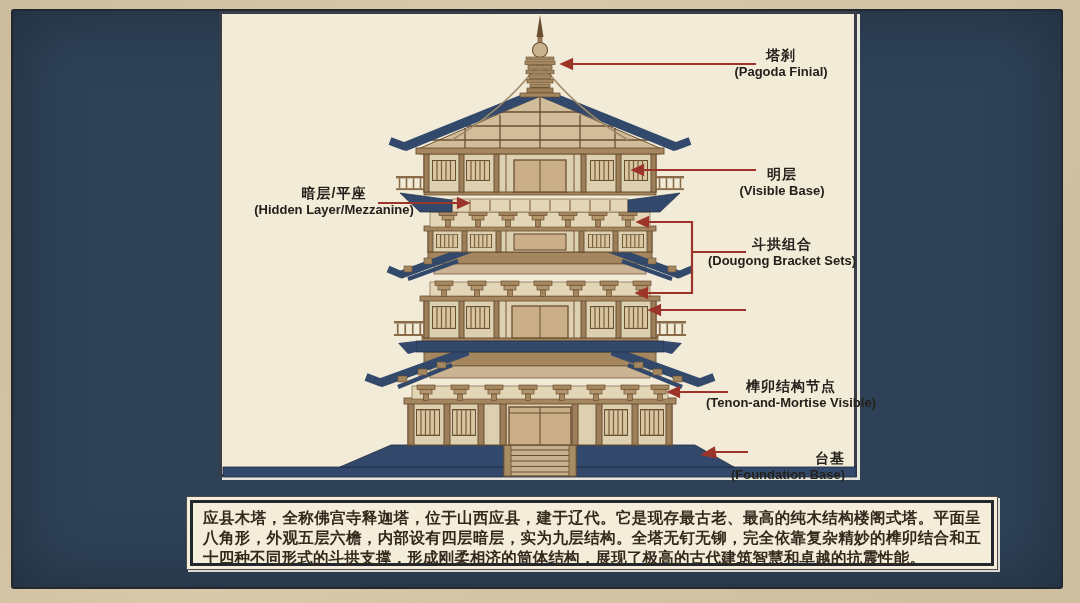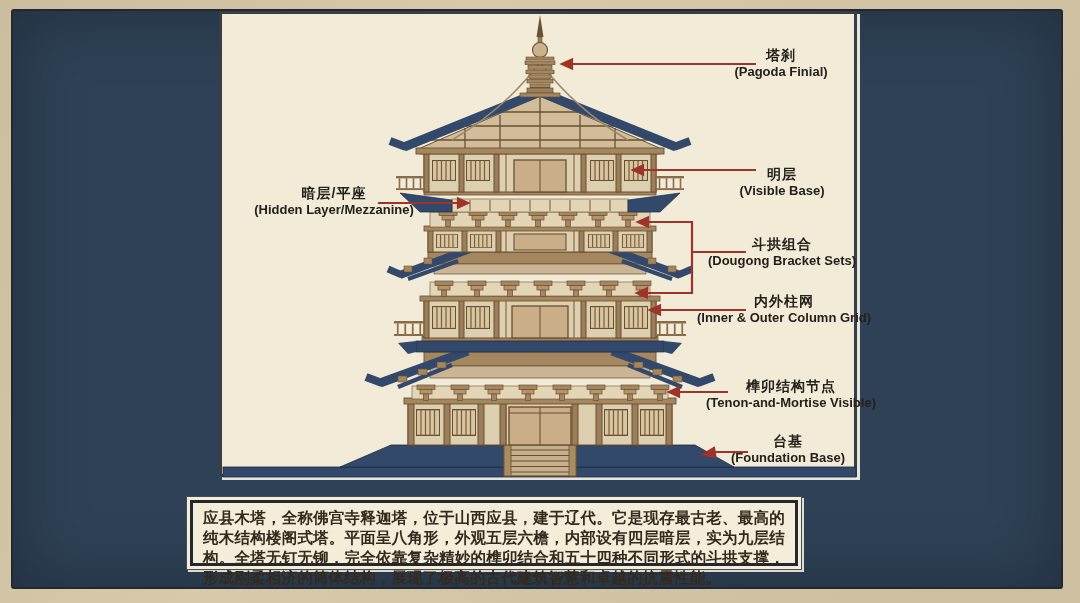--- a/index.html
+++ b/index.html
@@ -5,37 +5,37 @@
   html,body{margin:0;padding:0;background:#8b8272;}
   .page{position:relative;width:1080px;height:603px;background:#d7c9aa;
         font-family:"Liberation Sans","DejaVu Sans",sans-serif;overflow:hidden;
         background-image:linear-gradient(115deg, rgba(120,100,70,.12), rgba(255,255,255,0) 35%, rgba(120,100,70,.10) 90%);}
   .canvas{position:absolute;left:11px;top:9px;right:17px;bottom:14px;
         background:#2e4156;border:2px solid #22282f;border-radius:3px;
         box-shadow:inset 0 0 70px rgba(0,0,0,.28);}
   .panel{position:absolute;left:219px;top:11px;width:638px;height:466px;box-sizing:border-box;
         background:#f2ebd7;border:3px solid #383d47;
         box-shadow:3px 3px 0 rgba(251,247,235,.9);}
-  .caption{position:absolute;left:186px;top:496px;width:616px;height:74px;box-sizing:border-box;
+  .caption{position:absolute;left:186px;top:496px;width:812px;height:74px;box-sizing:border-box;
         background:#f3edda;border:1px solid #4a4c50;padding:3px;
         box-shadow:2px 2px 0 rgba(251,247,235,.85);}
   .caption-inner{width:100%;height:100%;box-sizing:border-box;border:3px solid #23272f;
         padding:5px 10px;font-size:15.5px;line-height:20px;font-weight:bold;color:#33291c;
         letter-spacing:.2px;text-align:justify;}
   svg.overlay{position:absolute;left:0;top:0;width:1080px;height:603px;pointer-events:none;}
   .label{position:absolute;transform:translateX(-50%);text-align:center;color:#24211c;white-space:nowrap;}
   .label .zh{display:block;font-size:14px;font-weight:bold;letter-spacing:1px;line-height:20px;}
   .label .en{display:block;font-size:13px;font-weight:bold;line-height:13px;}
   .lbl-finial{left:781px;top:45px;}
   .lbl-visible{left:782px;top:164px;}
   .lbl-hidden{left:334px;top:183px;}
   .lbl-dougong{left:782px;top:234px;}
   .lbl-grid{left:784px;top:291px;}
   .lbl-tenon{left:791px;top:376px;}
-  .lbl-foundation{left:788px;top:431px;}
+  .lbl-foundation{left:788px;top:448px;text-align:right;}
 </style>
 </head>
 <body>
 
 <div class="page">
   <div class="canvas"></div>
 
   <div class="panel"></div>
 
   <div class="caption">
@@ -308,24 +308,20 @@
     <span class="en">(Visible Base)</span>
   </div>
   <div class="label lbl-dougong">
     <span class="zh">斗拱组合</span>
     <span class="en">(Dougong Bracket Sets)</span>
   </div>
   <div class="label lbl-hidden">
     <span class="zh">暗层/平座</span>
     <span class="en">(Hidden Layer/Mezzanine)</span>
   </div>
-  <div class="label lbl-grid">
-    <span class="zh">内外柱网</span>
-    <span class="en">(Inner &amp; Outer Column Grid)</span>
-  </div>
   <div class="label lbl-tenon">
     <span class="zh">榫卯结构节点</span>
     <span class="en">(Tenon-and-Mortise Visible)</span>
   </div>
   <div class="label lbl-foundation">
     <span class="zh">台基</span>
     <span class="en">(Foundation Base)</span>
   </div>
 </div>
 

